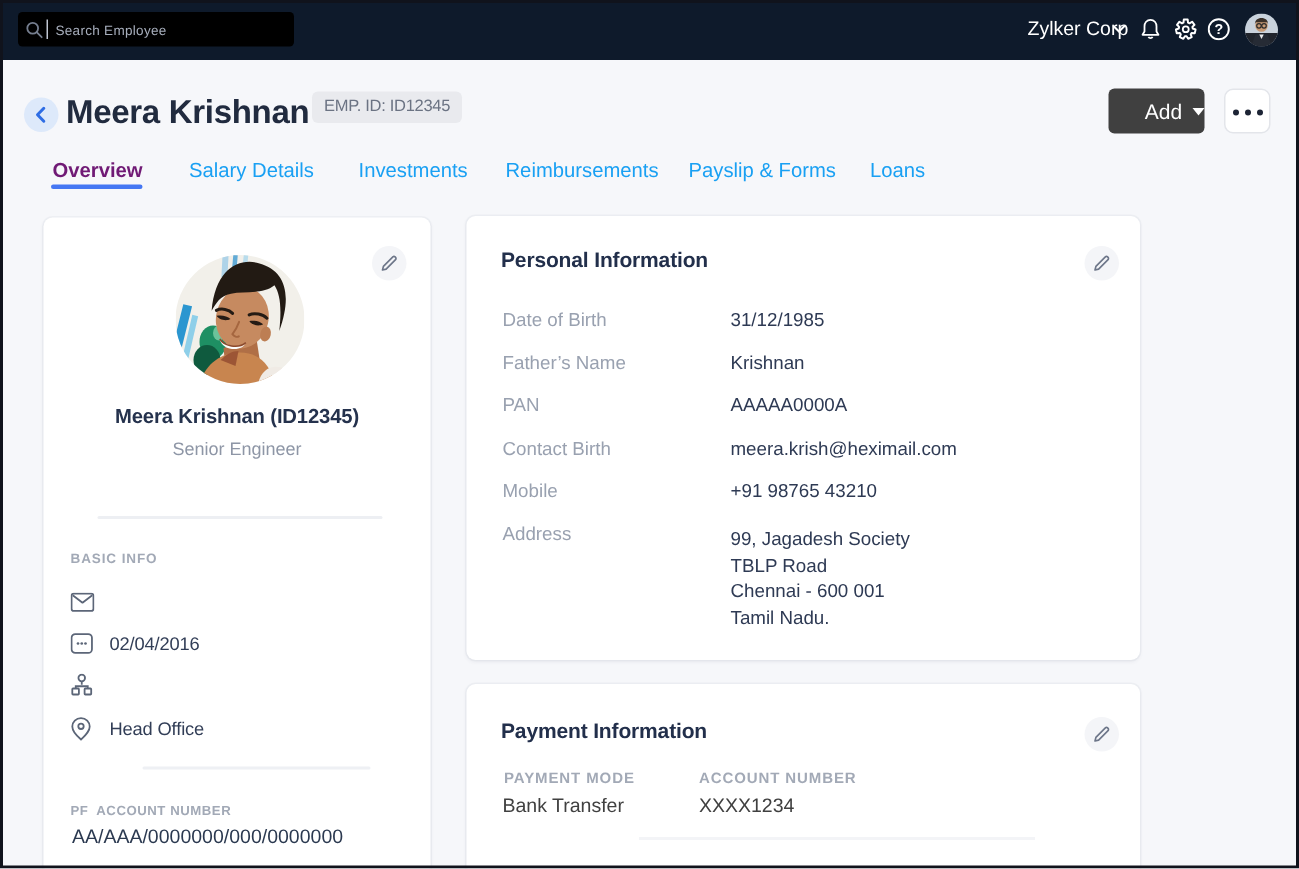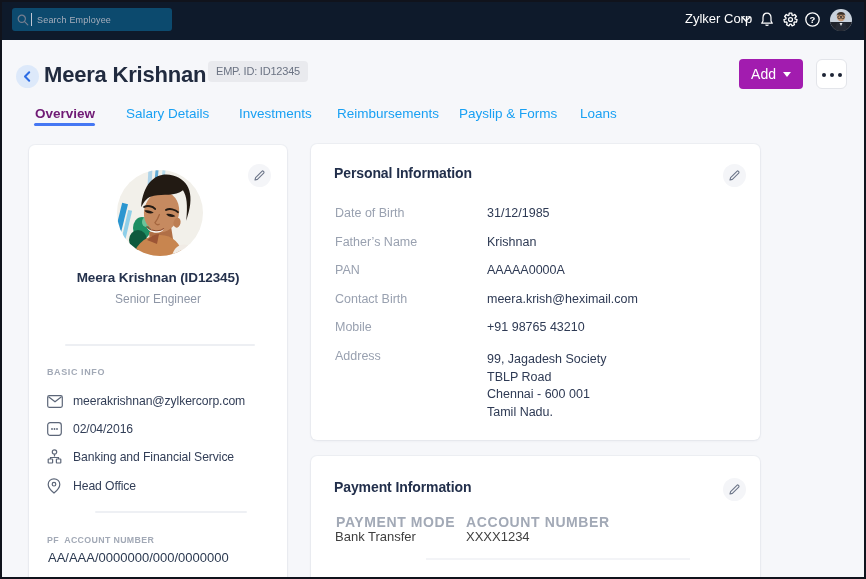--- a/index.html
+++ b/index.html
@@ -1,29 +1,29 @@
 <!DOCTYPE html>
 <html><head>
 <meta charset="utf-8">
 <style>
 * { margin:0; padding:0; box-sizing:border-box; }
 html,body { width:866px; height:579px; overflow:hidden; }
 body { font-family:"Liberation Sans", sans-serif; background:#f6f7fa; position:relative; }
 #frame { position:absolute; left:0; top:0; width:866px; height:579px; border:2px solid #10131c; pointer-events:none; z-index:99; }
 
 #topbar { position:absolute; left:0; top:0; width:866px; height:40px; background:#0e1a2b; }
-#searchbox { position:absolute; left:12px; top:8px; width:160px; height:23px; background:#0c4a6e; border-radius:3px; }
+#searchbox { position:absolute; left:12px; top:8px; width:184px; height:23px; background:#000000; border-radius:3px; }
 #searchbox .ph { position:absolute; left:25px; top:7px; font-size:9px; color:#a7aebc; letter-spacing:0.2px; }
 #searchbox .sep { position:absolute; left:19px; top:5px; width:1px; height:13px; background:#c0c6d2; }
 .tr-text { position:absolute; top:11px; color:#ffffff; font-size:13px; }
 
 #backbtn { position:absolute; left:15.5px; top:64.5px; width:23px; height:23px; border-radius:50%; background:#dde9fa; }
 #name { position:absolute; left:44px; top:61.5px; font-size:22px; font-weight:bold; color:#212b3f; letter-spacing:-0.2px; }
 #chip { position:absolute; left:208px; top:61px; height:21px; padding:0 8px; background:#e9eaee; border-radius:4px; font-size:11px; color:#6b7383; line-height:21px; letter-spacing:-0.2px; }
-#addbtn { position:absolute; left:739px; top:59px; width:64px; height:30px; background:#a21caf; border-radius:4px; color:#fff; font-size:14px; text-align:center; line-height:30px; }
+#addbtn { position:absolute; left:739px; top:59px; width:64px; height:30px; background:#404040; border-radius:4px; color:#fff; font-size:14px; text-align:right; line-height:30px; }
 #dotsbtn { position:absolute; left:816px; top:59px; width:31px; height:30px; background:#fff; border:1px solid #e3e5ea; border-radius:6px; }
 #dotsbtn span { position:absolute; top:13px; width:4px; height:4px; border-radius:50%; background:#1d2435; }
 
 .tab { position:absolute; top:106px; font-size:13.5px; color:#19a0f3; font-weight:500; }
 #tab-active { color:#701a75; font-weight:bold; }
 #tabline { position:absolute; left:34px; top:123px; width:61px; height:3px; border-radius:2px; background:#4577f3; }
 
 .card { position:absolute; background:#fff; border-radius:6px; box-shadow:0 1px 3px rgba(30,40,70,0.06), 0 0 0 1px #eef0f4; }
 #lcard { left:29px; top:145px; width:258px; height:500px; }
 #rcard1 { left:311px; top:144px; width:449px; height:296px; }
@@ -40,21 +40,21 @@
 .lrow svg { position:absolute; left:0; top:0; }
 .lrow .t { position:absolute; left:26px; top:1px; font-size:12.2px; color:#323e57; letter-spacing:-0.1px; }
 #ldiv2 { position:absolute; left:95px; top:511px; width:152px; height:2px; border-radius:1px; background:#eef0f4; }
 #pflabel { position:absolute; left:47px; top:535px; font-size:8.8px; letter-spacing:0.35px; color:#a2a9b6; font-weight:bold; }
 #pfval { position:absolute; left:48px; top:550px; font-size:13px; color:#2b3950; }
 
 .ctitle { position:absolute; font-size:14px; font-weight:bold; color:#222f4b; letter-spacing:-0.1px; }
 .rlabel { position:absolute; left:335px; font-size:12.5px; color:#99a1b0; }
 .rval { position:absolute; left:487px; font-size:12.5px; color:#2e3a54; }
 
-.plabel { position:absolute; top:514px; font-size:14px; letter-spacing:0.6px; color:#a2a9b6; font-weight:bold; }
+.plabel { position:absolute; top:514px; font-size:10px; letter-spacing:0.6px; color:#a2a9b6; font-weight:bold; }
 .pval { position:absolute; top:529px; font-size:13px; color:#404040; }
 #rdiv2 { position:absolute; left:426px; top:558px; width:264px; height:2px; background:#f3f4f7; }
 </style>
 </head>
 <body>
 
 <div class="card" id="lcard"></div>
 <div class="card" id="rcard1"></div>
 <div class="card" id="rcard2"></div>
 
@@ -163,41 +163,39 @@
 </div>
 <div id="lname">Meera Krishnan (ID12345)</div>
 <div id="ltitle">Senior Engineer</div>
 <div id="ldiv1"></div>
 <div id="basicinfo">BASIC INFO</div>
 <div class="lrow" style="top:393px">
   <svg width="16" height="13" viewBox="0 0 16 13" style="top:2px">
       <rect x="0.7" y="0.7" width="14.6" height="11.6" rx="1.5" fill="none" stroke="#5c6678" stroke-width="1.2"></rect>
       <path d="M1.5 1.8 L8 6.8 L14.5 1.8" fill="none" stroke="#5c6678" stroke-width="1.2" stroke-linejoin="round"></path>
     </svg>
-  <span class="t">meerakrishnan@zylkercorp.com</span>
 </div>
 <div class="lrow" style="top:421px">
   <svg width="15" height="15" viewBox="0 0 15 15">
       <rect x="0.7" y="1.7" width="13.6" height="12.6" rx="2.5" fill="none" stroke="#5c6678" stroke-width="1.2"></rect>
       <circle cx="5" cy="8" r="0.9" fill="#5c6678"></circle>
       <circle cx="7.5" cy="8" r="0.9" fill="#5c6678"></circle>
       <circle cx="10" cy="8" r="0.9" fill="#5c6678"></circle>
     </svg>
   <span class="t">02/04/2016</span>
 </div>
 <div class="lrow" style="top:449px">
   <svg width="15" height="15" viewBox="0 0 15 15">
       <g fill="none" stroke="#5c6678" stroke-width="1.2">
         <circle cx="7.5" cy="3" r="2.2"></circle>
         <path d="M7.5 5.2 L7.5 7.5 M3.5 10 L3.5 8.5 L11.5 8.5 L11.5 10"></path>
         <rect x="1.2" y="10" width="4.4" height="4" rx="0.5"></rect>
         <rect x="9.4" y="10" width="4.4" height="4" rx="0.5"></rect>
       </g>
     </svg>
-  <span class="t">Banking and Financial Service</span>
 </div>
 <div class="lrow" style="top:478px">
   <svg width="14" height="16" viewBox="0 0 14 16">
       <path d="M7 0.8 C3.7 0.8 1.2 3.3 1.2 6.4 C1.2 10.2 7 15 7 15 C7 15 12.8 10.2 12.8 6.4 C12.8 3.3 10.3 0.8 7 0.8 Z" fill="none" stroke="#5c6678" stroke-width="1.2"></path>
       <circle cx="7" cy="6.2" r="1.8" fill="none" stroke="#5c6678" stroke-width="1.2"></circle>
     </svg>
   <span class="t">Head Office</span>
 </div>
 <div id="ldiv2"></div>
 <div id="pflabel">PF&nbsp; ACCOUNT NUMBER</div>

